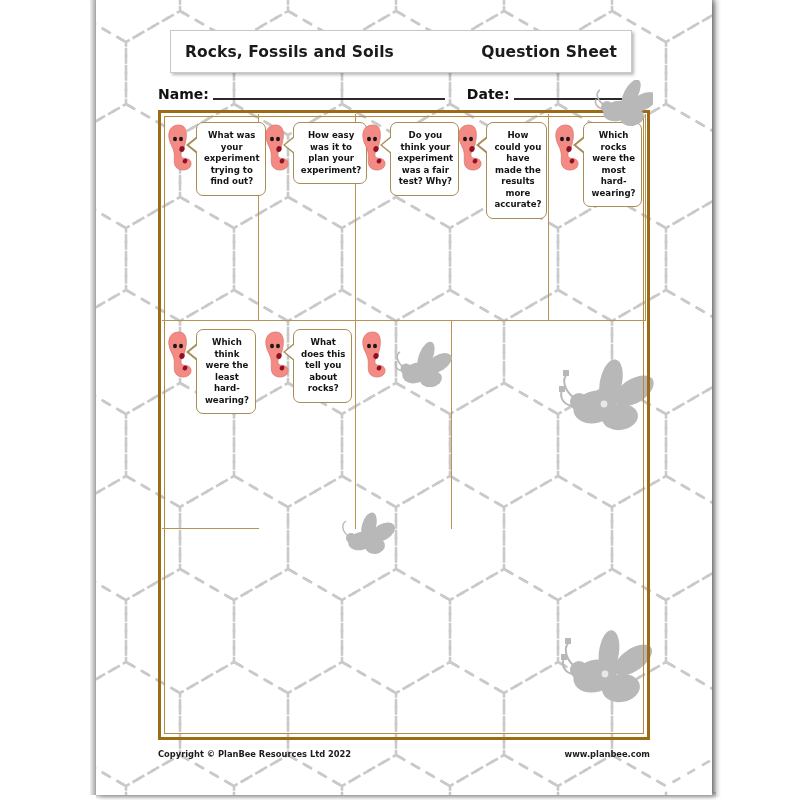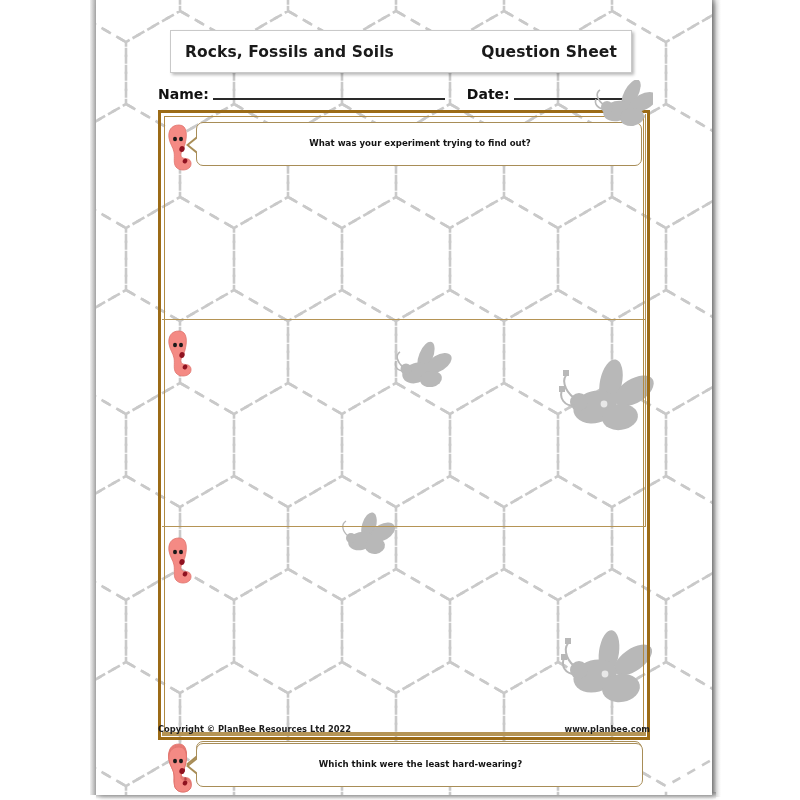--- a/index.html
+++ b/index.html
@@ -137,21 +137,21 @@
     border: 1px solid #b08a43;
     box-sizing: border-box;
   }
   #grid {
     position: absolute;
     left: 66px;
     top: 114px;
     width: 484px;
     height: 622px;
     display: grid;
-    grid-template-columns: 1fr;
+    grid-template-columns: 1fr 1fr 1fr 1fr 1fr;
     grid-template-rows: 1fr 1fr 1fr;
     z-index: 5;
   }
   .cell {
     position: relative;
     border-right: 1px solid #b59455;
     border-bottom: 1px solid #b59455;
     box-sizing: border-box;
     overflow: visible;
   }
@@ -217,21 +217,21 @@
   #bee-header { left: 495px; top: 80px; width: 62px; height: 52px; z-index: 7; }
   #bee-r1c1   { left: 230px; top: 226px; width: 62px; height: 54px; }
   #bee-r2c3   { left: 463px; top: 358px; width: 96px; height: 82px; }
   #bee-r3c1   { left: 243px; top: 512px; width: 58px; height: 48px; }
   #bee-bottom { left: 465px; top: 628px; width: 100px; height: 82px; }
 
   
   #footer {
     position: absolute;
     left: 62px;
-    top: 724px;
+    top: 749px;
     width: 492px;
     display: flex;
     justify-content: space-between;
     align-items: center;
     z-index: 6;
     gap: 24px;
   }
   .foot-text {
     font-family: "DejaVu Sans", sans-serif;
     font-weight: bold;
@@ -394,32 +394,38 @@
 
       <div class="cell">
         <div class="qwrap">
           <svg class="worm" viewBox="0 0 30 50">
             <path d="M13 3 C5 3,2 9,3 16 C4 22,7 25,8 30 C9 36,7 41,10 45 C13 49,21 49,24 45 C26 42,25 38,22 37 C19 36,16 37,15 34 C14 30,18 27,19 22 C21 15,22 3,13 3 Z" fill="#f48a84" stroke="#e0736d" stroke-width="0.8"></path>
             <ellipse cx="9" cy="17" rx="2" ry="2.3" fill="#1a1a1a"></ellipse>
             <ellipse cx="15" cy="17" rx="2" ry="2.3" fill="#1a1a1a"></ellipse>
             <ellipse cx="16" cy="27" rx="2.6" ry="3" fill="#8f1220" transform="rotate(20 16 27)"></ellipse>
             <ellipse cx="19" cy="39" rx="2.2" ry="2.6" fill="#8f1220" transform="rotate(25 19 39)"></ellipse>
           </svg>
-        </div>
-      </div>
-
-      <div class="cell">
-        <div class="qwrap">
-          <svg class="worm" viewBox="0 0 30 50">
-            <path d="M13 3 C5 3,2 9,3 16 C4 22,7 25,8 30 C9 36,7 41,10 45 C13 49,21 49,24 45 C26 42,25 38,22 37 C19 36,16 37,15 34 C14 30,18 27,19 22 C21 15,22 3,13 3 Z" fill="#f48a84" stroke="#e0736d" stroke-width="0.8"></path>
-            <ellipse cx="9" cy="17" rx="2" ry="2.3" fill="#1a1a1a"></ellipse>
-            <ellipse cx="15" cy="17" rx="2" ry="2.3" fill="#1a1a1a"></ellipse>
-            <ellipse cx="16" cy="27" rx="2.6" ry="3" fill="#8f1220" transform="rotate(20 16 27)"></ellipse>
-            <ellipse cx="19" cy="39" rx="2.2" ry="2.6" fill="#8f1220" transform="rotate(25 19 39)"></ellipse>
-          </svg>
+          <div class="bubble">
+            <span class="btext">How easy was it to plan your experiment?</span>
+          </div>
+        </div>
+      </div>
+
+      <div class="cell">
+        <div class="qwrap">
+          <svg class="worm" viewBox="0 0 30 50">
+            <path d="M13 3 C5 3,2 9,3 16 C4 22,7 25,8 30 C9 36,7 41,10 45 C13 49,21 49,24 45 C26 42,25 38,22 37 C19 36,16 37,15 34 C14 30,18 27,19 22 C21 15,22 3,13 3 Z" fill="#f48a84" stroke="#e0736d" stroke-width="0.8"></path>
+            <ellipse cx="9" cy="17" rx="2" ry="2.3" fill="#1a1a1a"></ellipse>
+            <ellipse cx="15" cy="17" rx="2" ry="2.3" fill="#1a1a1a"></ellipse>
+            <ellipse cx="16" cy="27" rx="2.6" ry="3" fill="#8f1220" transform="rotate(20 16 27)"></ellipse>
+            <ellipse cx="19" cy="39" rx="2.2" ry="2.6" fill="#8f1220" transform="rotate(25 19 39)"></ellipse>
+          </svg>
+          <div class="bubble">
+            <span class="btext">Do you think your experiment was a fair test? Why?</span>
+          </div>
         </div>
       </div>
 
 
       <div class="cell">
         <div class="qwrap">
           <svg class="worm" viewBox="0 0 30 50">
             <path d="M13 3 C5 3,2 9,3 16 C4 22,7 25,8 30 C9 36,7 41,10 45 C13 49,21 49,24 45 C26 42,25 38,22 37 C19 36,16 37,15 34 C14 30,18 27,19 22 C21 15,22 3,13 3 Z" fill="#f48a84" stroke="#e0736d" stroke-width="0.8"></path>
             <ellipse cx="9" cy="17" rx="2" ry="2.3" fill="#1a1a1a"></ellipse>
             <ellipse cx="15" cy="17" rx="2" ry="2.3" fill="#1a1a1a"></ellipse>
@@ -434,20 +440,23 @@
 
       <div class="cell">
         <div class="qwrap">
           <svg class="worm" viewBox="0 0 30 50">
             <path d="M13 3 C5 3,2 9,3 16 C4 22,7 25,8 30 C9 36,7 41,10 45 C13 49,21 49,24 45 C26 42,25 38,22 37 C19 36,16 37,15 34 C14 30,18 27,19 22 C21 15,22 3,13 3 Z" fill="#f48a84" stroke="#e0736d" stroke-width="0.8"></path>
             <ellipse cx="9" cy="17" rx="2" ry="2.3" fill="#1a1a1a"></ellipse>
             <ellipse cx="15" cy="17" rx="2" ry="2.3" fill="#1a1a1a"></ellipse>
             <ellipse cx="16" cy="27" rx="2.6" ry="3" fill="#8f1220" transform="rotate(20 16 27)"></ellipse>
             <ellipse cx="19" cy="39" rx="2.2" ry="2.6" fill="#8f1220" transform="rotate(25 19 39)"></ellipse>
           </svg>
+          <div class="bubble">
+            <span class="btext">Which rocks were the most hard-wearing?</span>
+          </div>
         </div>
       </div>
 
       <div class="cell">
         <div class="qwrap">
           <svg class="worm" viewBox="0 0 30 50">
             <path d="M13 3 C5 3,2 9,3 16 C4 22,7 25,8 30 C9 36,7 41,10 45 C13 49,21 49,24 45 C26 42,25 38,22 37 C19 36,16 37,15 34 C14 30,18 27,19 22 C21 15,22 3,13 3 Z" fill="#f48a84" stroke="#e0736d" stroke-width="0.8"></path>
             <ellipse cx="9" cy="17" rx="2" ry="2.3" fill="#1a1a1a"></ellipse>
             <ellipse cx="15" cy="17" rx="2" ry="2.3" fill="#1a1a1a"></ellipse>
             <ellipse cx="16" cy="27" rx="2.6" ry="3" fill="#8f1220" transform="rotate(20 16 27)"></ellipse>
@@ -461,20 +470,23 @@
 
       <div class="cell">
         <div class="qwrap">
           <svg class="worm" viewBox="0 0 30 50">
             <path d="M13 3 C5 3,2 9,3 16 C4 22,7 25,8 30 C9 36,7 41,10 45 C13 49,21 49,24 45 C26 42,25 38,22 37 C19 36,16 37,15 34 C14 30,18 27,19 22 C21 15,22 3,13 3 Z" fill="#f48a84" stroke="#e0736d" stroke-width="0.8"></path>
             <ellipse cx="9" cy="17" rx="2" ry="2.3" fill="#1a1a1a"></ellipse>
             <ellipse cx="15" cy="17" rx="2" ry="2.3" fill="#1a1a1a"></ellipse>
             <ellipse cx="16" cy="27" rx="2.6" ry="3" fill="#8f1220" transform="rotate(20 16 27)"></ellipse>
             <ellipse cx="19" cy="39" rx="2.2" ry="2.6" fill="#8f1220" transform="rotate(25 19 39)"></ellipse>
           </svg>
+          <div class="bubble">
+            <span class="btext">What does this tell you about rocks?</span>
+          </div>
         </div>
       </div>
 
       <div class="cell">
         <div class="qwrap">
           <svg class="worm" viewBox="0 0 30 50">
             <path d="M13 3 C5 3,2 9,3 16 C4 22,7 25,8 30 C9 36,7 41,10 45 C13 49,21 49,24 45 C26 42,25 38,22 37 C19 36,16 37,15 34 C14 30,18 27,19 22 C21 15,22 3,13 3 Z" fill="#f48a84" stroke="#e0736d" stroke-width="0.8"></path>
             <ellipse cx="9" cy="17" rx="2" ry="2.3" fill="#1a1a1a"></ellipse>
             <ellipse cx="15" cy="17" rx="2" ry="2.3" fill="#1a1a1a"></ellipse>
             <ellipse cx="16" cy="27" rx="2.6" ry="3" fill="#8f1220" transform="rotate(20 16 27)"></ellipse>

